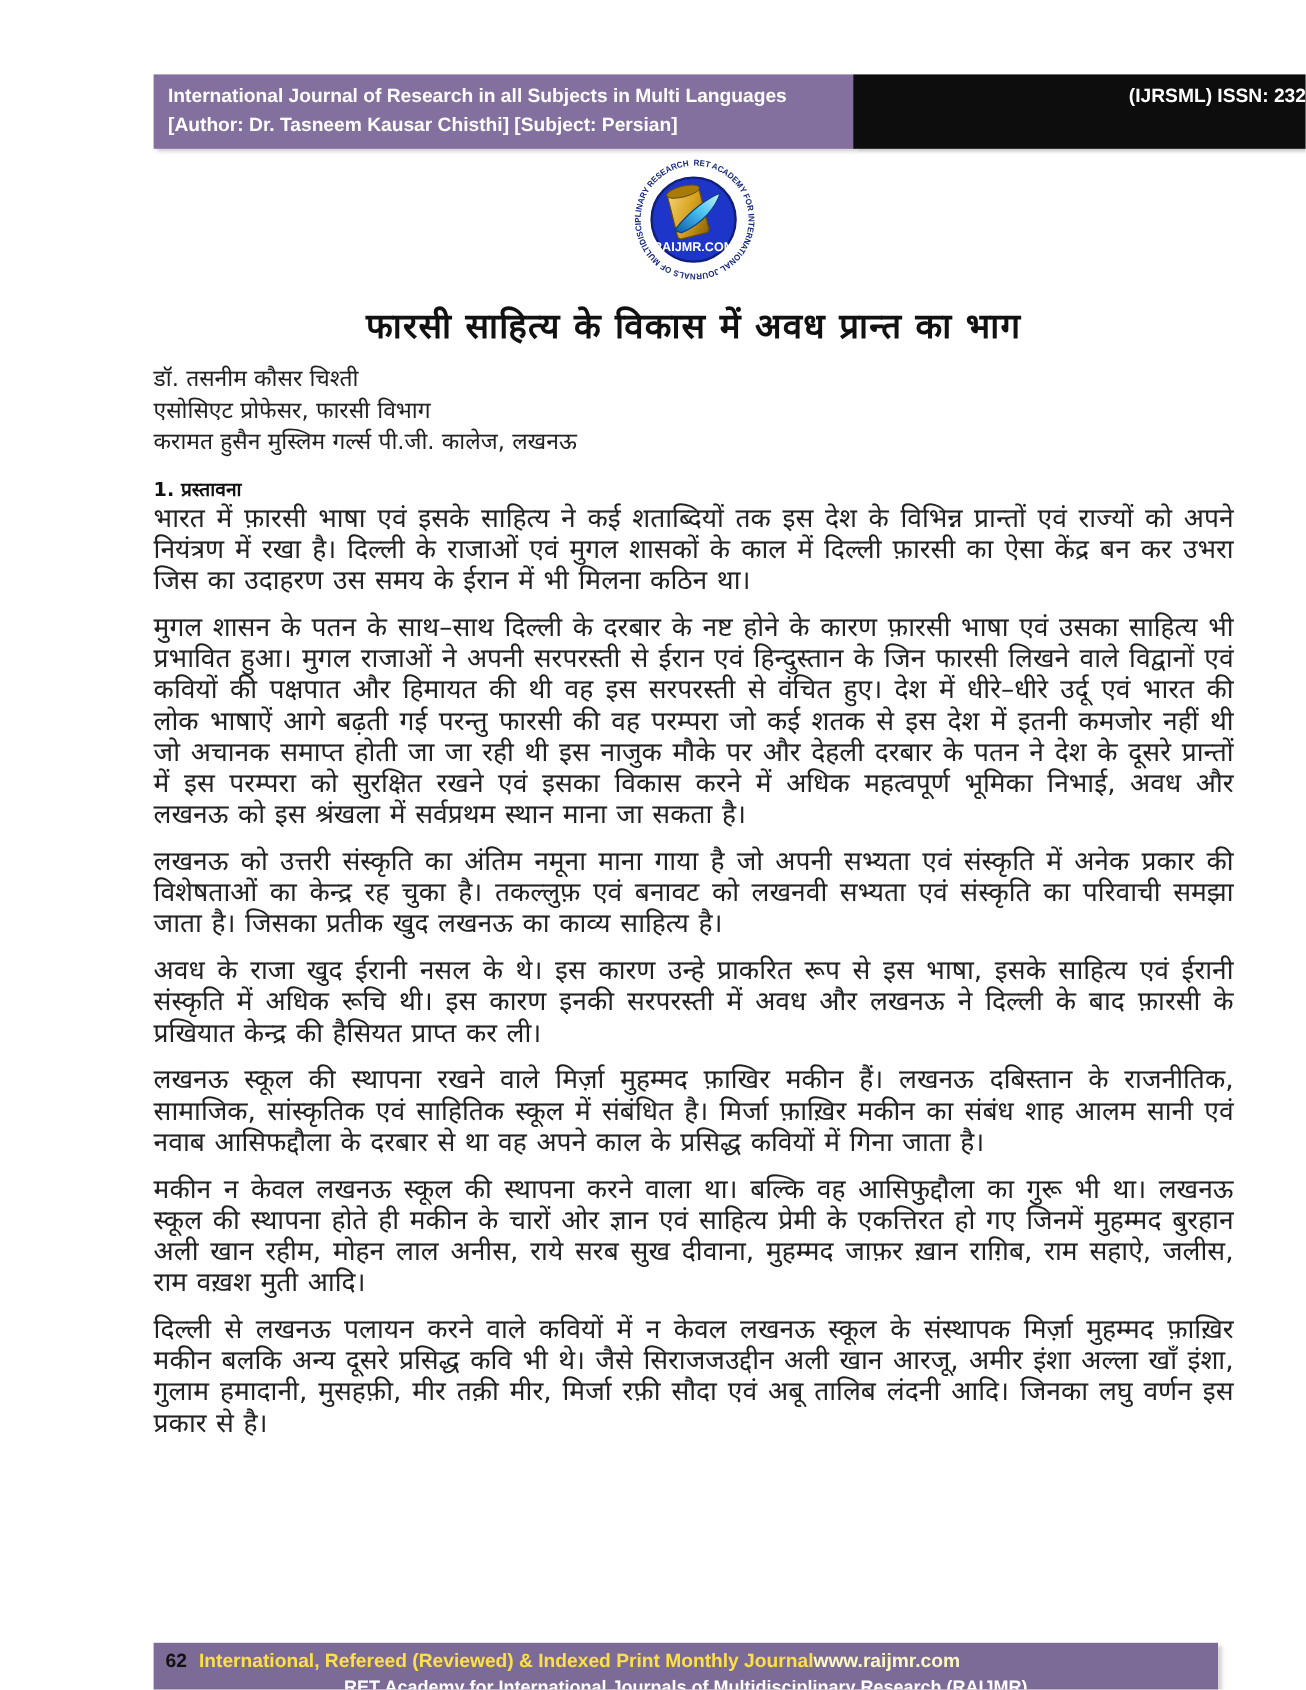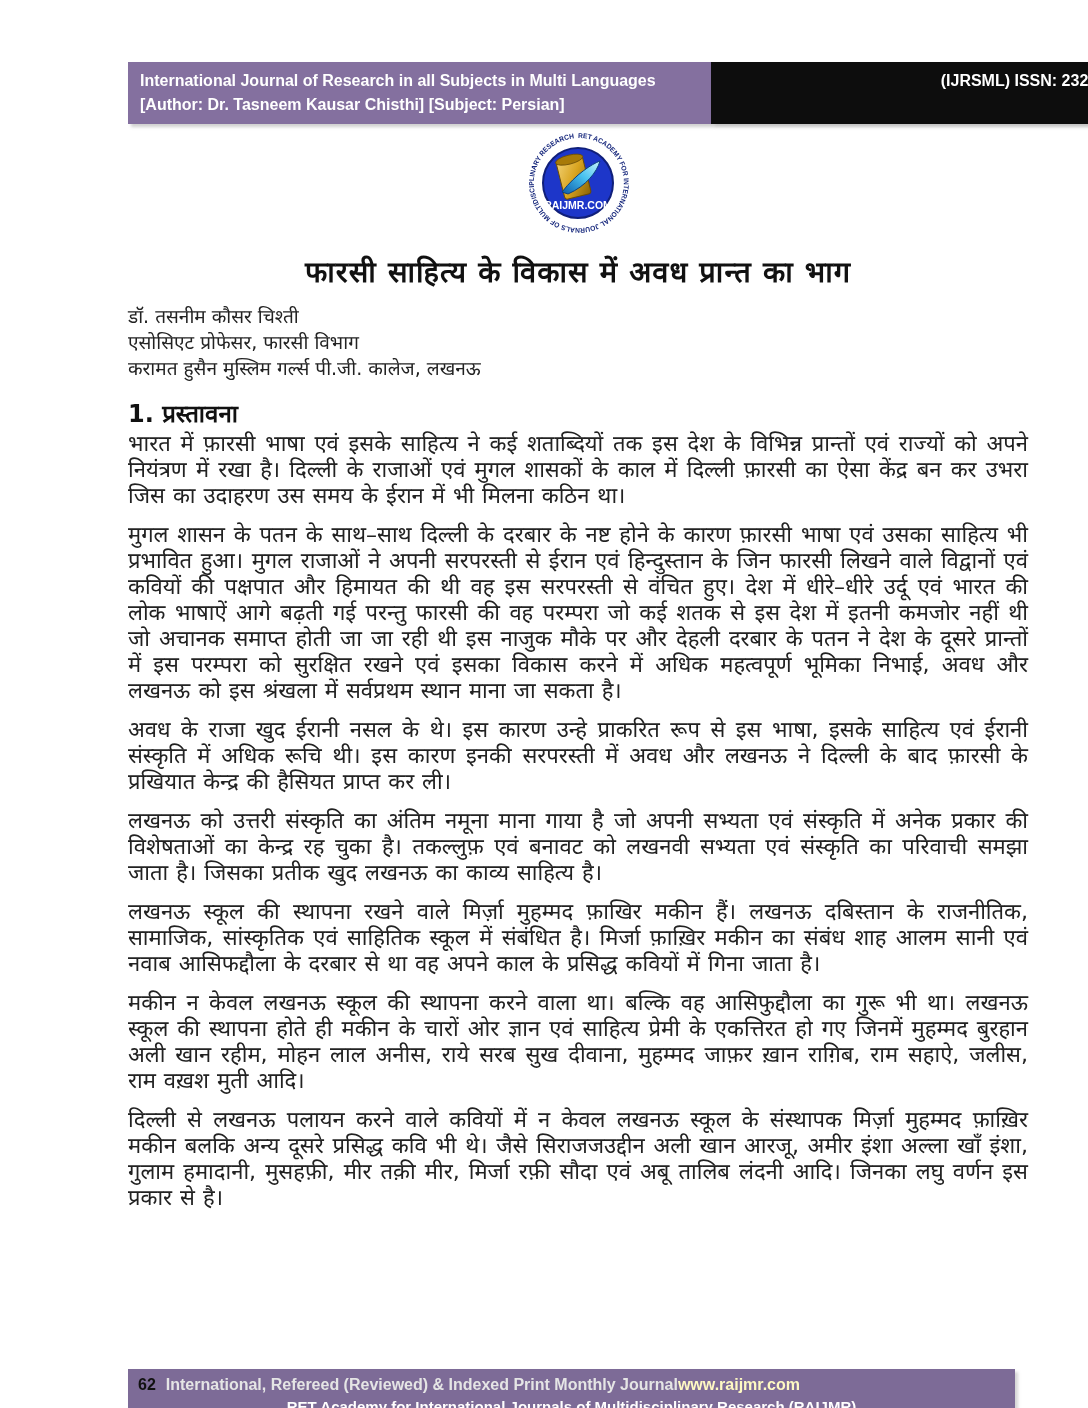--- a/index.html
+++ b/index.html
@@ -30,21 +30,21 @@
   .logo-wrap{width:900px;margin-left:128px;text-align:center;margin-top:5px;}
   .logo-svg{display:inline-block;}
 
   
   .content{width:900px;margin-left:128px;}
   .article-title{
     text-align:center;font-size:29px;font-weight:bold;color:#111;
     margin:10px 0 0 0;letter-spacing:1px;
   }
   .authors{margin-top:13px;text-align:left;font-size:19px;line-height:26px;color:#222;}
-  .section-heading{font-size:24px;font-weight:bold;margin:15px 0 2px 0;color:#111;}
+  .section-heading{font-size:16px;font-weight:bold;margin:15px 0 2px 0;color:#111;}
 
   
   .body-text p{
     font-size:22px;line-height:26px;margin:0 0 13px 0;
     text-align:justify;text-align-last:left;color:#222;
     word-spacing:1px;
   }
 
   
   .footer-band{
@@ -52,21 +52,21 @@
     background:var(--ftr-purple,#7d6b97);
     font-family:"Liberation Sans",sans-serif;font-weight:bold;
     box-shadow:3px 3px 3px rgba(150,150,150,.4);
   }
   .footer-line1{
     display:flex;align-items:center;
     padding:7px 14px 0 10px;font-size:16px;
   }
   .footer-left-group{display:flex;align-items:center;}
   .footer-page-num{color:#111111;margin-right:10px;}
-  .footer-journal{color:#e5e5e5;}
+  .footer-journal{color:#fde047;}
   .footer-site{color:#fef9c3;}
   .footer-line2{
     text-align:center;color:#ffffff;font-size:15px;margin-top:4px;
   }
 </style>
 </head>
 <body>
 
 <div class="page">
 
@@ -115,22 +115,22 @@
       <div>डॉ. तसनीम कौसर चिश्ती</div>
       <div>एसोसिएट प्रोफेसर, फारसी विभाग</div>
       <div>करामत हुसैन मुस्लिम गर्ल्स पी.जी. कालेज, लखनऊ</div>
     </div>
 
     <div class="section-heading">1. प्रस्तावना</div>
 
     <div class="body-text">
       <p>भारत में फ़ारसी भाषा एवं इसके साहित्य ने कई शताब्दियों तक इस देश के विभिन्न प्रान्तों एवं राज्यों को अपने नियंत्रण में रखा है। दिल्ली के राजाओं एवं मुगल शासकों के काल में दिल्ली फ़ारसी का ऐसा केंद्र बन कर उभरा जिस का उदाहरण उस समय के ईरान में भी मिलना कठिन था।</p>
       <p>मुगल शासन के पतन के साथ–साथ दिल्ली के दरबार के नष्ट होने के कारण फ़ारसी भाषा एवं उसका साहित्य भी प्रभावित हुआ। मुगल राजाओं ने अपनी सरपरस्ती से ईरान एवं हिन्दुस्तान के जिन फारसी लिखने वाले विद्वानों एवं कवियों की पक्षपात और हिमायत की थी वह इस सरपरस्ती से वंचित हुए। देश में धीरे–धीरे उर्दू एवं भारत की लोक भाषाऐं आगे बढ़ती गई परन्तु फारसी की वह परम्परा जो कई शतक से इस देश में इतनी कमजोर नहीं थी जो अचानक समाप्त होती जा जा रही थी इस नाजुक मौके पर और देहली दरबार के पतन ने देश के दूसरे प्रान्तों में इस परम्परा को सुरक्षित रखने एवं इसका विकास करने में अधिक महत्वपूर्ण भूमिका निभाई, अवध और लखनऊ को इस श्रंखला में सर्वप्रथम स्थान माना जा सकता है।</p>
+      <p>लखनऊ को उत्तरी संस्कृति का अंतिम नमूना माना गाया है जो अपनी सभ्यता एवं संस्कृति में अनेक प्रकार की विशेषताओं का केन्द्र रह चुका है। तकल्लुफ़ एवं बनावट को लखनवी सभ्यता एवं संस्कृति का परिवाची समझा जाता है। जिसका प्रतीक खुद लखनऊ का काव्य साहित्य है।</p>
       <p>अवध के राजा खुद ईरानी नसल के थे। इस कारण उन्हे प्राकरित रूप से इस भाषा, इसके साहित्य एवं ईरानी संस्कृति में अधिक रूचि थी। इस कारण इनकी सरपरस्ती में अवध और लखनऊ ने दिल्ली के बाद फ़ारसी के प्रखियात केन्द्र की हैसियत प्राप्त कर ली।</p>
-      <p>लखनऊ को उत्तरी संस्कृति का अंतिम नमूना माना गाया है जो अपनी सभ्यता एवं संस्कृति में अनेक प्रकार की विशेषताओं का केन्द्र रह चुका है। तकल्लुफ़ एवं बनावट को लखनवी सभ्यता एवं संस्कृति का परिवाची समझा जाता है। जिसका प्रतीक खुद लखनऊ का काव्य साहित्य है।</p>
       <p>लखनऊ स्कूल की स्थापना रखने वाले मिर्ज़ा मुहम्मद फ़ाखिर मकीन हैं। लखनऊ दबिस्तान के राजनीतिक, सामाजिक, सांस्कृतिक एवं साहितिक स्कूल में संबंधित है। मिर्जा फ़ाख़िर मकीन का संबंध शाह आलम सानी एवं नवाब आसिफद्दौला के दरबार से था वह अपने काल के प्रसिद्ध कवियों में गिना जाता है।</p>
       <p>मकीन न केवल लखनऊ स्कूल की स्थापना करने वाला था। बल्कि वह आसिफुद्दौला का गुरू भी था। लखनऊ स्कूल की स्थापना होते ही मकीन के चारों ओर ज्ञान एवं साहित्य प्रेमी के एकत्तिरत हो गए जिनमें मुहम्मद बुरहान अली खान रहीम, मोहन लाल अनीस, राये सरब सुख दीवाना, मुहम्मद जाफ़र ख़ान राग़िब, राम सहाऐ, जलीस, राम वख़श मुती आदि।</p>
       <p>दिल्ली से लखनऊ पलायन करने वाले कवियों में न केवल लखनऊ स्कूल के संस्थापक मिर्ज़ा मुहम्मद फ़ाख़िर मकीन बलकि अन्य दूसरे प्रसिद्ध कवि भी थे। जैसे सिराजजउद्दीन अली खान आरजू, अमीर इंशा अल्ला खाँ इंशा, गुलाम हमादानी, मुसहफ़ी, मीर तक़ी मीर, मिर्जा रफ़ी सौदा एवं अबू तालिब लंदनी आदि। जिनका लघु वर्णन इस प्रकार से है।</p>
     </div>
   </div>
 
   <div class="footer-band">
     <div class="footer-line1">
       <div class="footer-left-group">
         <span class="footer-page-num">62</span>

